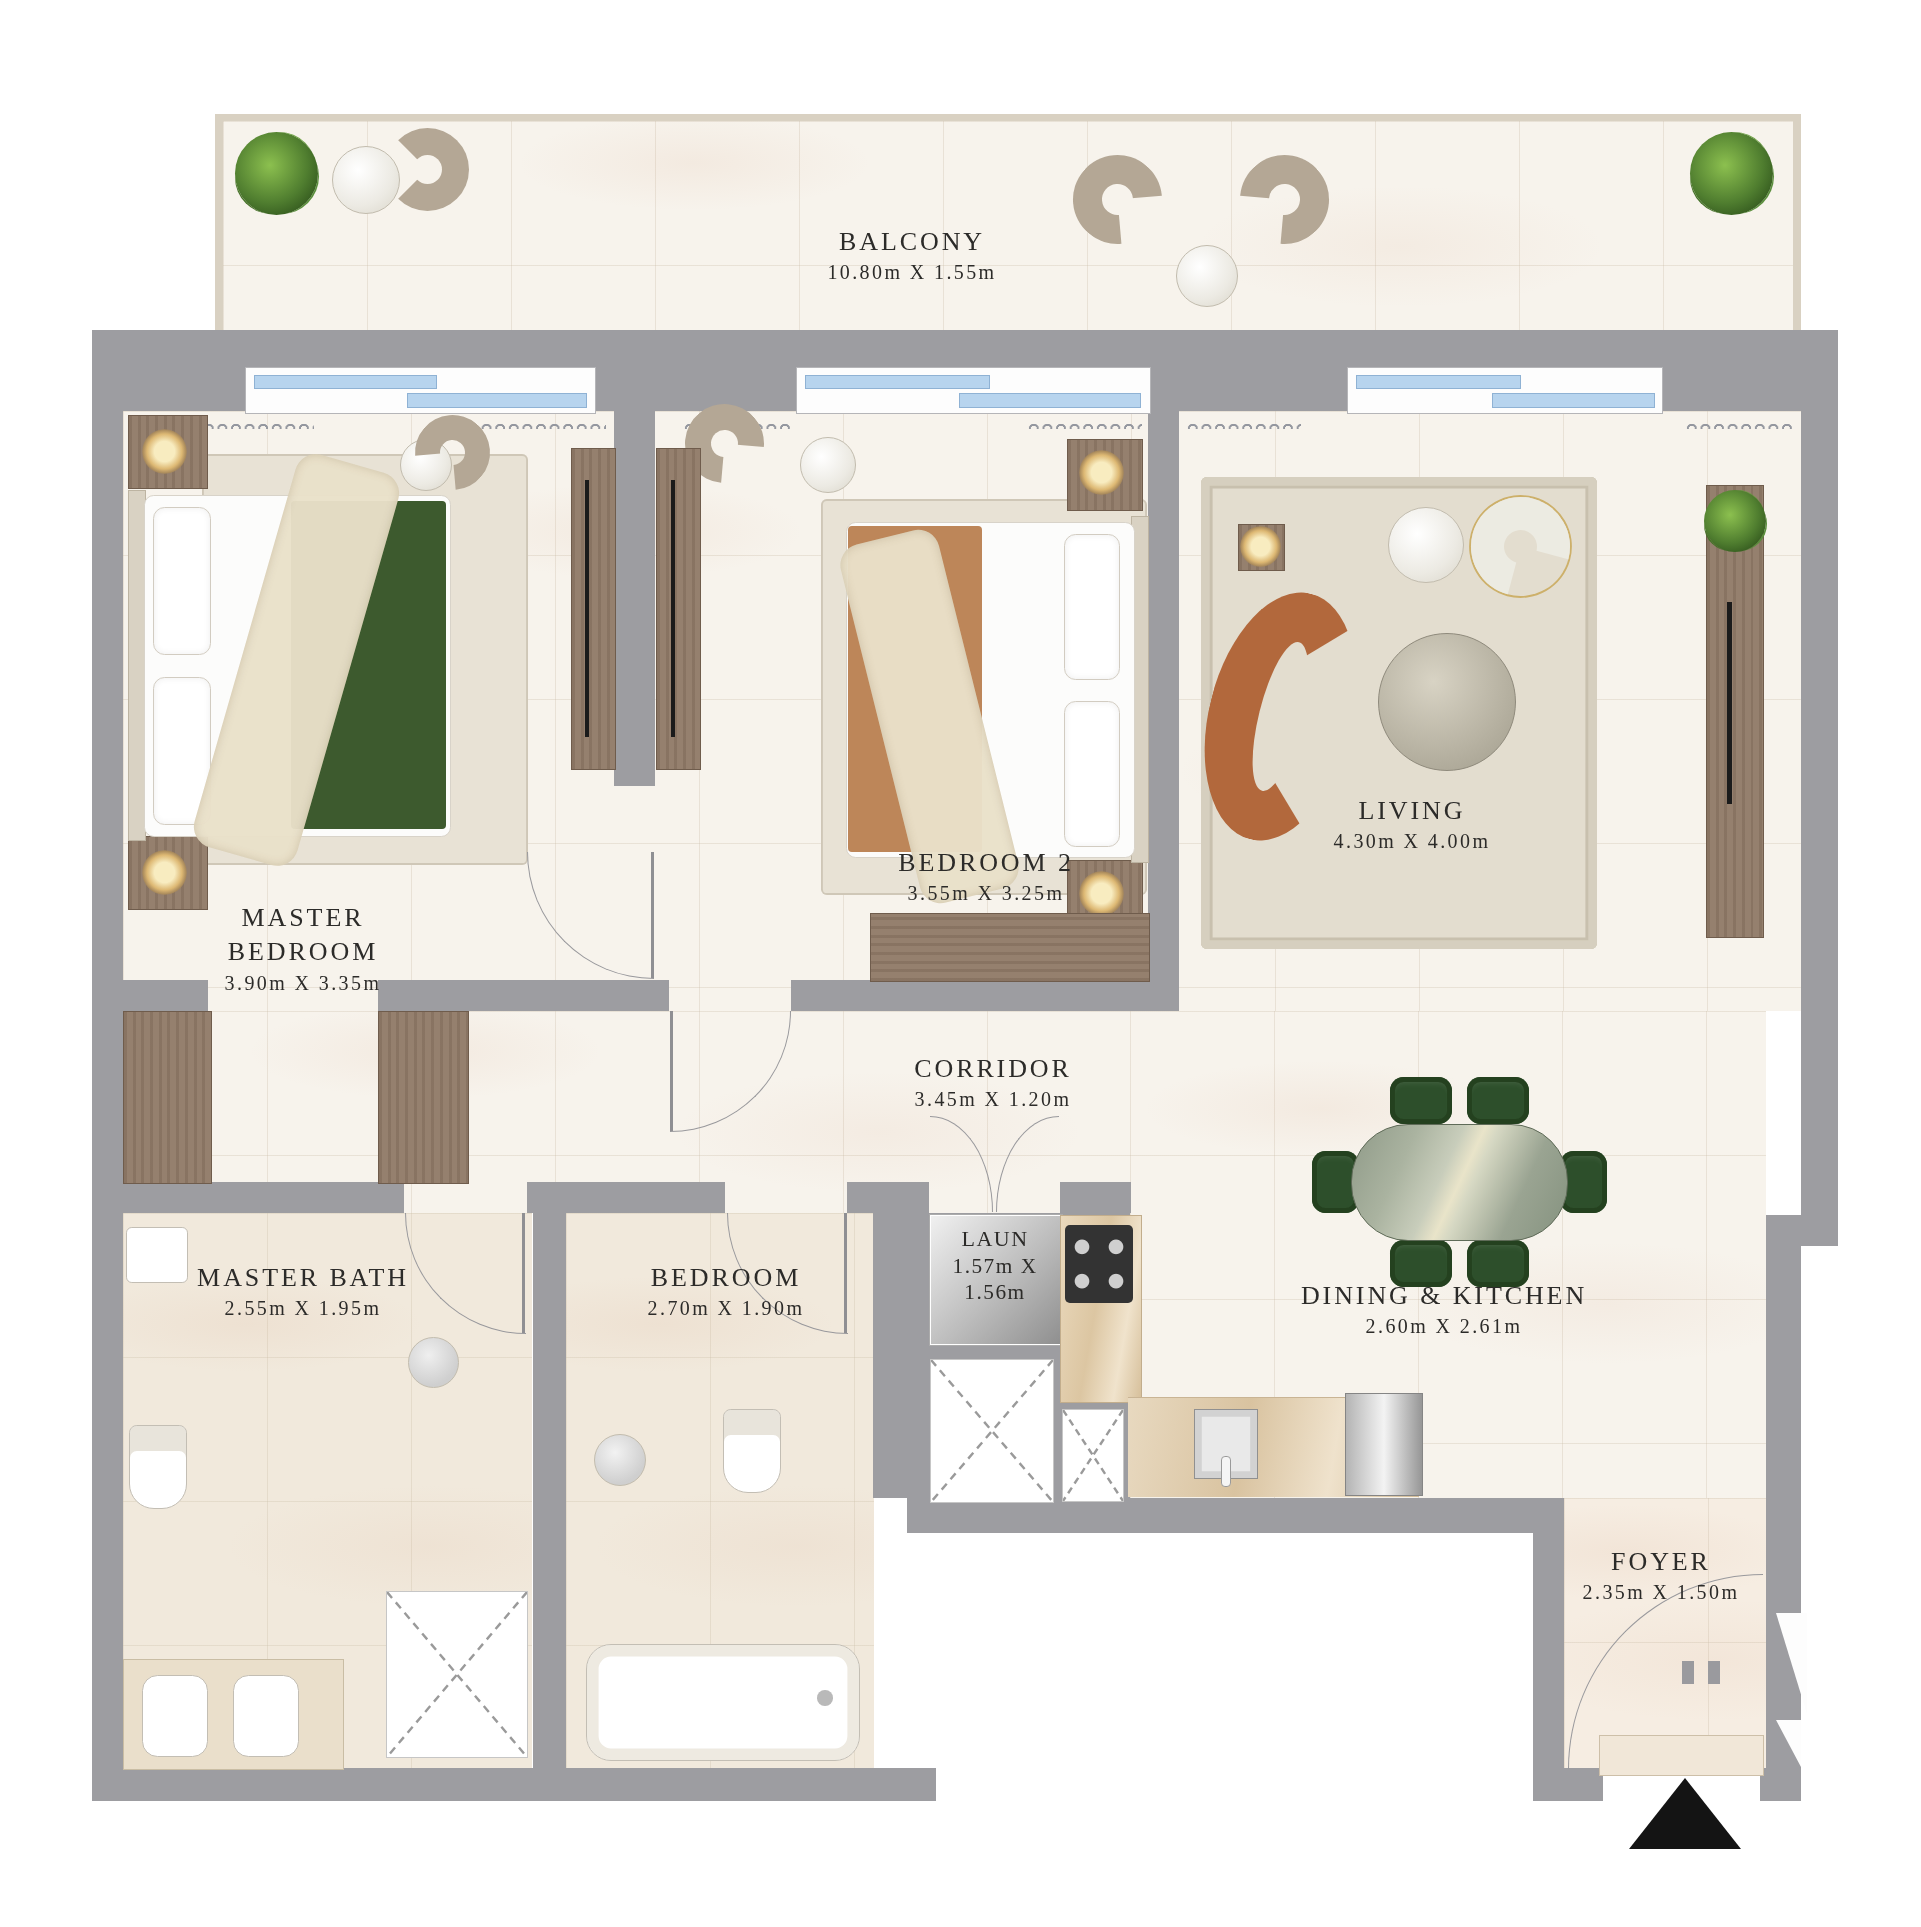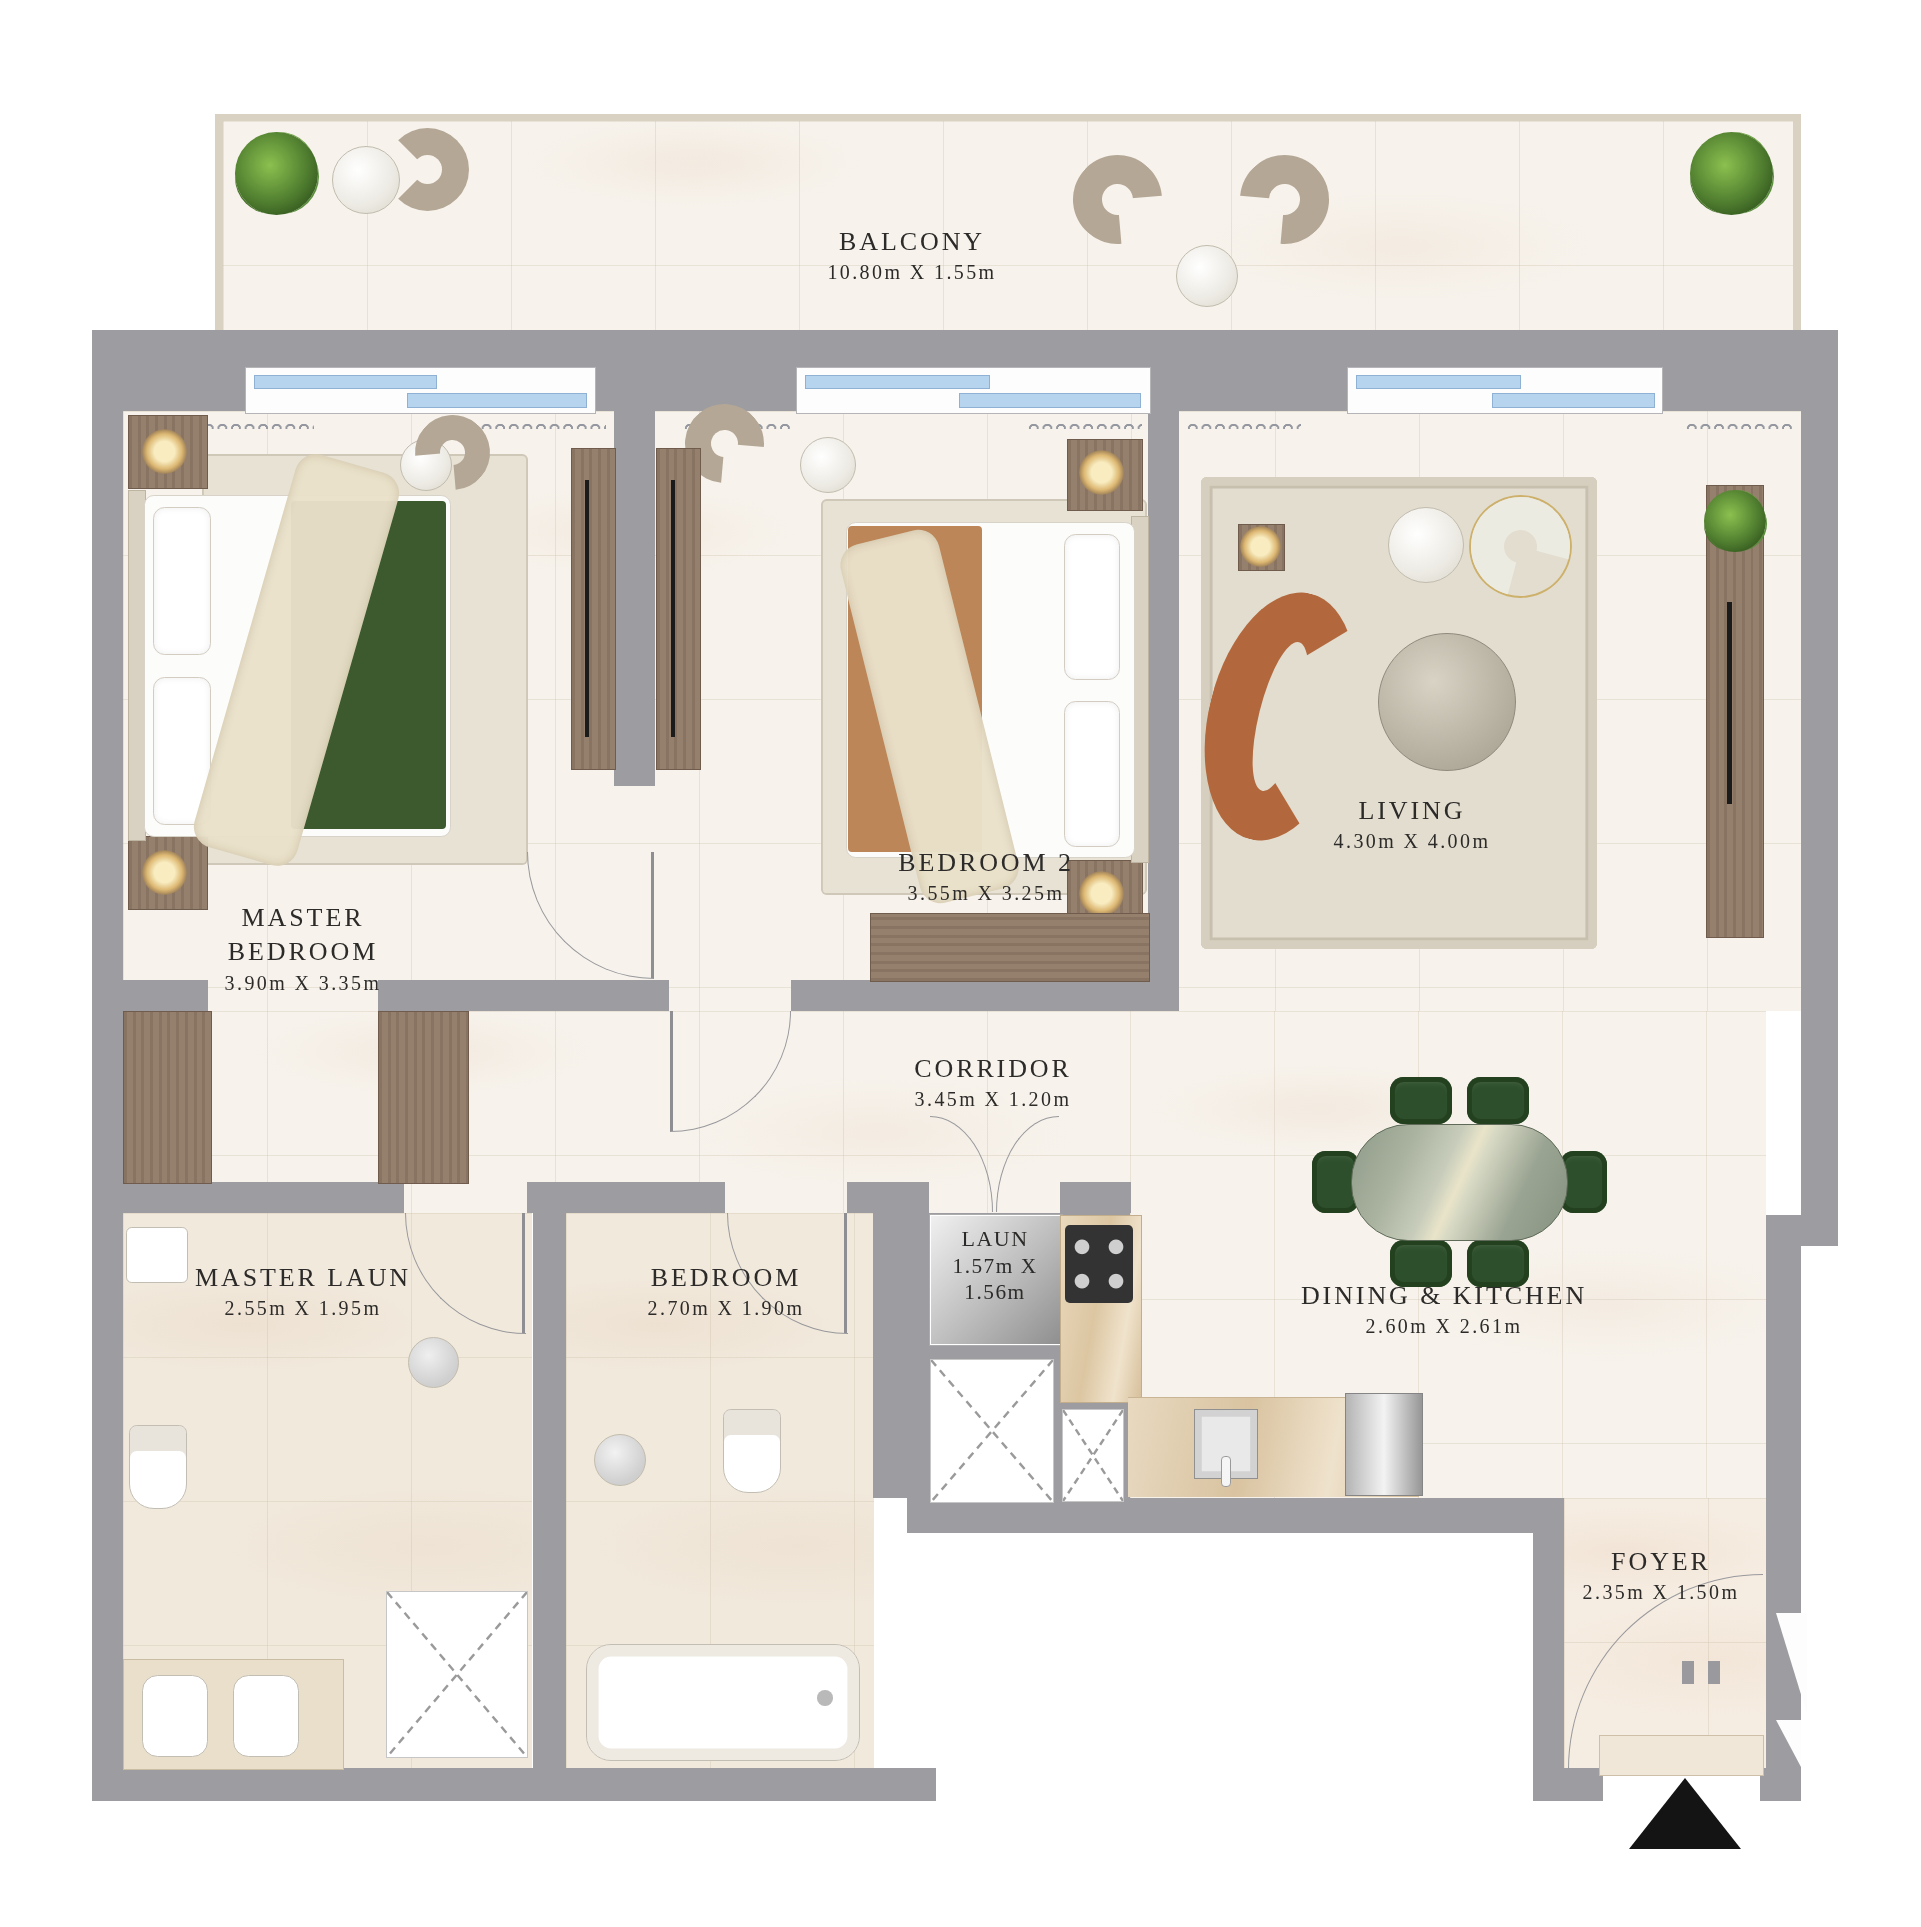--- a/index.html
+++ b/index.html
@@ -262,21 +262,21 @@
     <div class="dims">4.30m X 4.00m</div>
   </div>
 
 
   <div class="room-label" style="left:993px;top:1052px;">
     <div>CORRIDOR</div>
     <div class="dims">3.45m X 1.20m</div>
   </div>
 
   <div class="room-label" style="left:303px;top:1261px;">
-    <div>MASTER LAUN</div>
+    <div>MASTER BATH</div>
     <div class="dims">2.55m X 1.95m</div>
   </div>
 
   <div class="room-label" style="left:726px;top:1261px;">
     <div>BEDROOM</div>
     <div class="dims">2.70m X 1.90m</div>
   </div>
 
   <div class="room-label small" style="left:995px;top:1225px;">
     <div>LAUN</div>

